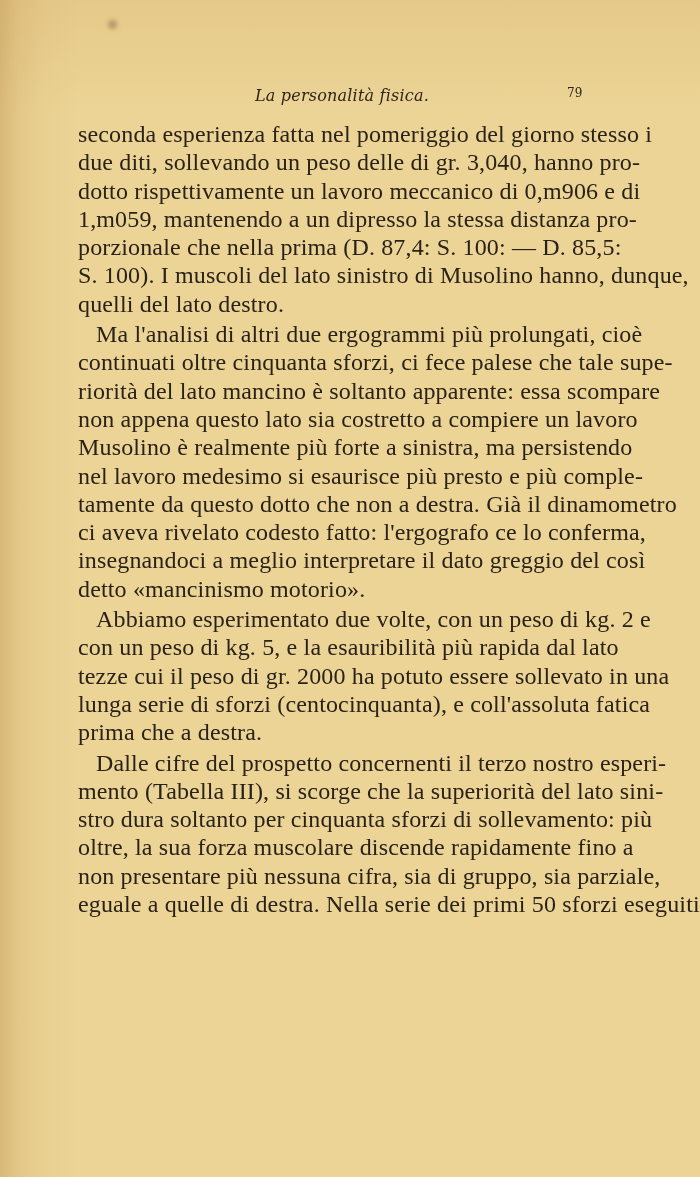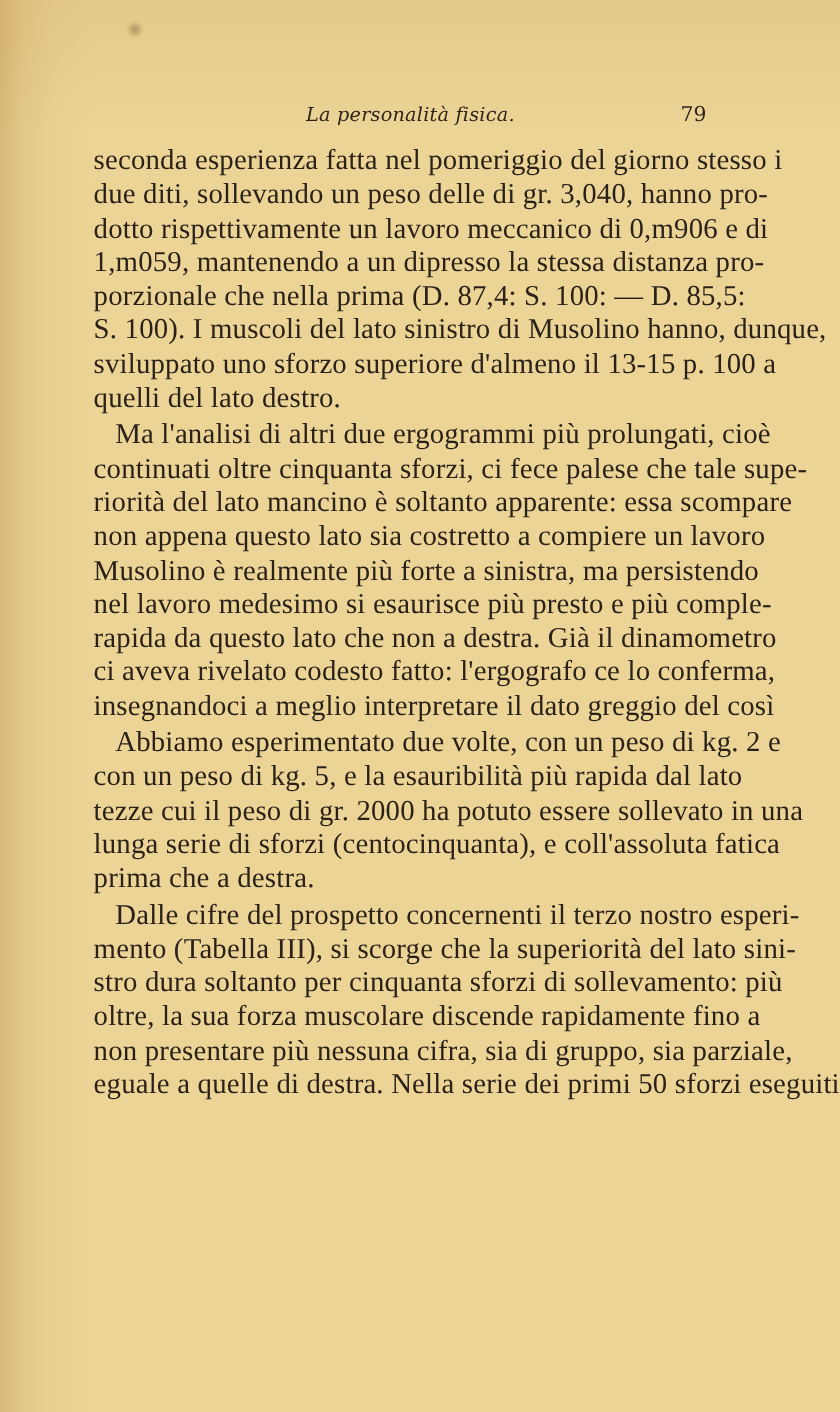--- a/index.html
+++ b/index.html
@@ -45,21 +45,21 @@
       left: 255px;
       top: 0;
       font-style: italic;
       font-size: 16px;
       letter-spacing: 0.2px;
     }
     .page-number {
       position: absolute;
       left: 567px;
       top: 0;
-      font-size: 17px;
+      font-size: 12px;
     }
     .body-text {
       position: absolute;
       left: 78px;
       top: 120px;
       width: 516px;
       font-family: "Liberation Serif", serif;
       font-size: 24px;
       line-height: 28.3px;
       color: #2a2219;
@@ -93,34 +93,34 @@
   </div>
 
   <div class="body-text">
     <div class="para">
       <span class="line">seconda esperienza fatta nel pomeriggio del giorno stesso i</span>
       <span class="line">due diti, sollevando un peso delle di gr. 3,040, hanno pro-</span>
       <span class="line">dotto rispettivamente un lavoro meccanico di 0,m906 e di</span>
       <span class="line">1,m059, mantenendo a un dipresso la stessa distanza pro-</span>
       <span class="line">porzionale che nella prima (D. 87,4: S. 100: — D. 85,5:</span>
       <span class="line">S. 100). I muscoli del lato sinistro di Musolino hanno, dunque,</span>
-      <span class="line">sviluppato uno sforzo superiore d'almeno il 13-15 p. 100 a</span>
       <span class="line last">quelli del lato destro.</span>
     </div>
 
     <div class="para">
       <span class="line indent">Ma l'analisi di altri due ergogrammi più prolungati, cioè</span>
       <span class="line">continuati oltre cinquanta sforzi, ci fece palese che tale supe-</span>
       <span class="line">riorità del lato mancino è soltanto apparente: essa scompare</span>
       <span class="line">non appena questo lato sia costretto a compiere un lavoro</span>
       <span class="line">Musolino è realmente più forte a sinistra, ma persistendo</span>
       <span class="line">nel lavoro medesimo si esaurisce più presto e più comple-</span>
-      <span class="line">rapida da questo lato che non a destra. Già il dinamometro</span>
+      <span class="line">tamente da questo dotto che non a destra. Già il dinamometro</span>
       <span class="line">ci aveva rivelato codesto fatto: l'ergografo ce lo conferma,</span>
       <span class="line">insegnandoci a meglio interpretare il dato greggio del così</span>
+      <span class="line last">detto «mancinismo motorio».</span>
     </div>
 
     <div class="para">
       <span class="line indent">Abbiamo esperimentato due volte, con un peso di kg. 2 e</span>
       <span class="line">con un peso di kg. 5, e la esauribilità più rapida dal lato</span>
       <span class="line">tezze cui il peso di gr. 2000 ha potuto essere sollevato in una</span>
       <span class="line">lunga serie di sforzi (centocinquanta), e coll'assoluta fatica</span>
       <span class="line last">prima che a destra.</span>
     </div>
 

